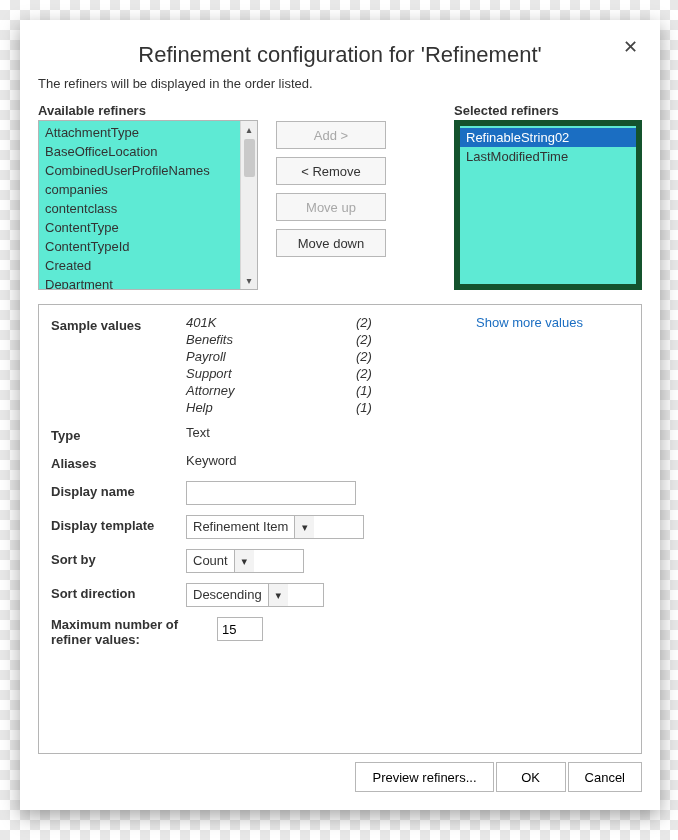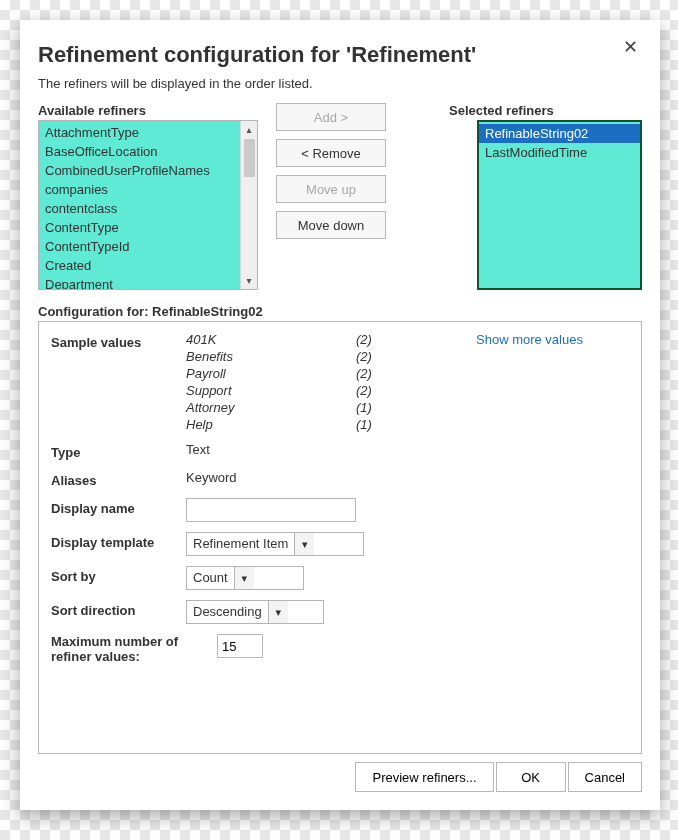--- a/index.html
+++ b/index.html
@@ -31,23 +31,24 @@
   .close-icon {
     position: absolute;
     top: 4px; right: 4px;
     font-size: 18px;
     color: #444;
     cursor: pointer;
     font-family: Arial, sans-serif;
   }
   h1.title {
     font-size: 22px;
-    font-weight: 700;
+    font-weight: 400;
     margin: 10px 0 8px 0;
     color: #333;
+    text-align: center;
   }
   .subtitle {
     margin: 0 0 12px 0;
     color: #333;
   }
   .picker-row {
     display: flex;
     align-items: flex-start;
     gap: 10px;
     margin-bottom: 14px;
@@ -55,21 +56,21 @@
   .picker-col { display: flex; flex-direction: column; }
   .picker-label { font-weight: 600; margin-bottom: 2px; }
   .listbox {
     border: 1px solid #b5b5b5;
     background: #5eead4;
     width: 220px;
     height: 170px;
     position: relative;
     overflow: hidden;
   }
-  .listbox.selected-box { width: 165px; border: 2px solid #14532d; margin-left: 28px; }
+  .listbox.selected-box { width: 188px; border: 6px solid #14532d; }
   .listbox-inner { position: absolute; inset: 0; padding: 2px 0; }
   .list-item {
     padding: 2px 6px;
     white-space: nowrap;
     cursor: default;
   }
   .list-item.selected-item {
     background: #1b6ec2;
     color: #fff;
   }
@@ -90,20 +91,21 @@
     font-size: 10px; color: #555;
   }
   .sb-thumb {
     width: 11px; height: 38px;
     background: #c9c9c9;
     border-radius: 2px;
     position: absolute; top: 18px; left: 3px;
   }
   .move-buttons {
     display: flex; flex-direction: column; gap: 8px;
+    margin-top: 18px;
     width: 110px;
     border-radius: 30px;
   }
   .move-btn {
     border: 1px solid #b7b7b7;
     background: #f7f7f7;
     height: 28px;
     font-size: 13px;
     cursor: pointer;
     color: #333;
@@ -231,21 +233,20 @@
         <div class="picker-label">Selected refiners</div>
         <div class="listbox selected-box">
           <div class="listbox-inner">
             <div class="list-item selected-item">RefinableString02</div>
             <div class="list-item">LastModifiedTime</div>
           </div>
         </div>
       </div>
     </div>
 
-    <div class="section-head">Configuration for: RefinableString02</div>
     <div class="config-panel">
 
       <div class="field-row">
         <div class="field-label">Sample values</div>
         <div class="field-value">
           <div class="samples-table">
             <span class="sv-name">401K</span>
             <span class="sv-count">(2)</span>
             <span class="sv-name">Benefits</span>
             <span class="sv-count">(2)</span>

